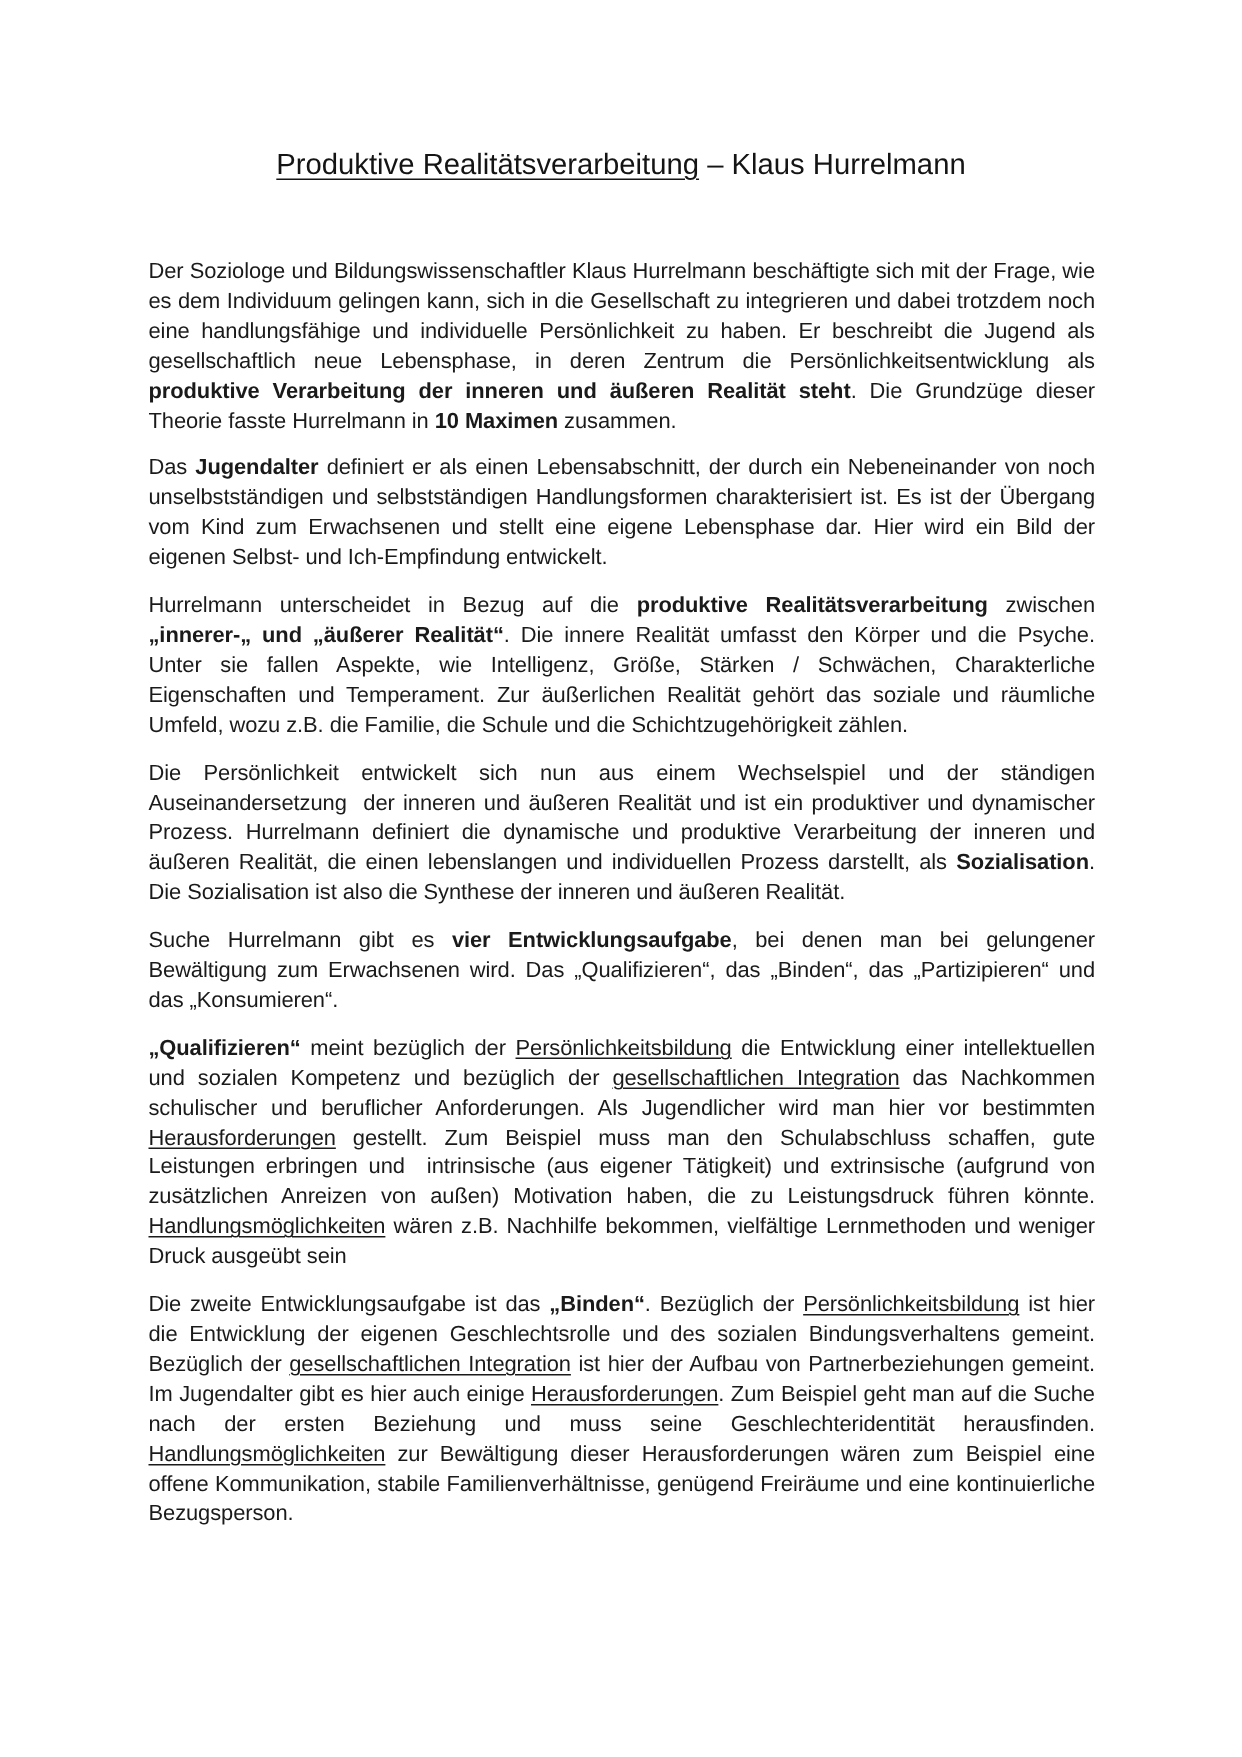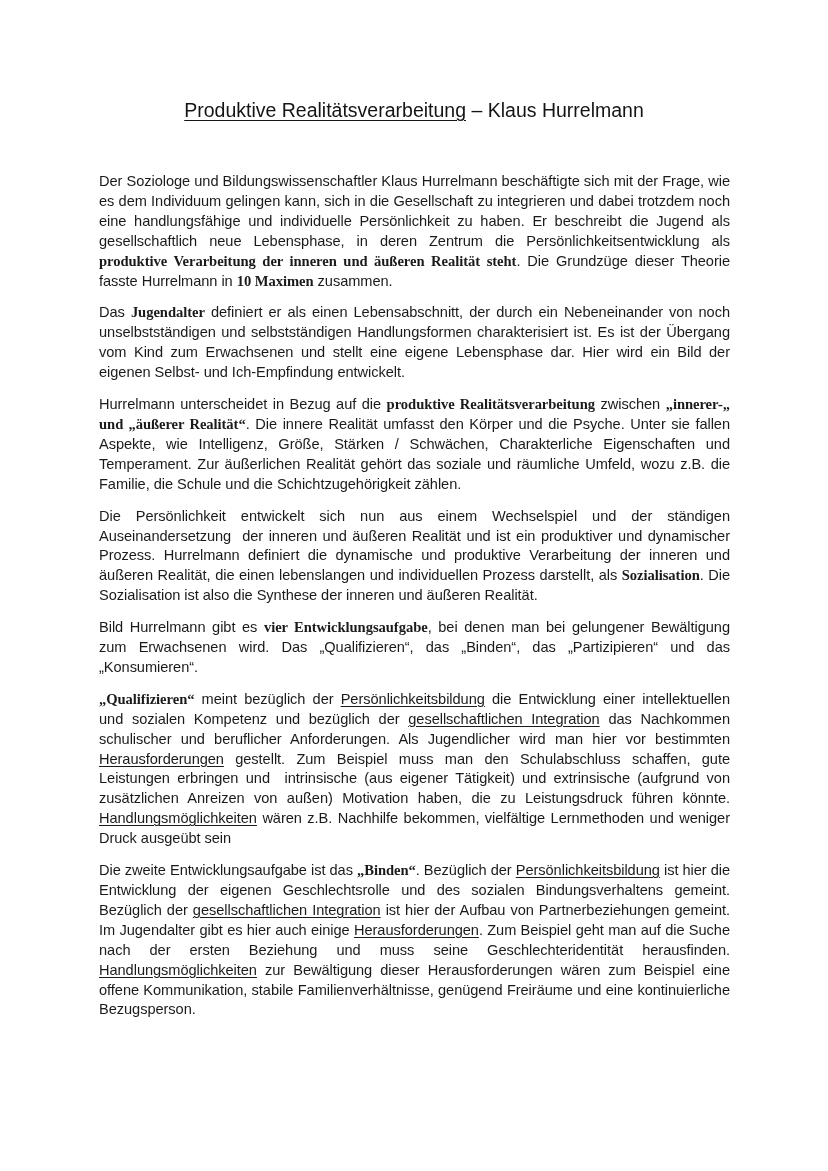--- a/index.html
+++ b/index.html
@@ -14,32 +14,32 @@
       text-align: center; font-size: 19.5px; line-height: 26px; color: #141414;
     }
     .title .u { text-decoration: underline; text-underline-offset: 3px; text-decoration-thickness: 1px; }
     .body {
       position: absolute; left: 99px; top: 172px; width: 631px;
     }
     .para {
       margin: 0 0 12px 0; font-size: 14.6px; line-height: 19.9px;
       text-align: justify; color: #1a1a1a; letter-spacing: -0.05px;
     }
-    .para b { font-weight: bold; font-family: Liberation Serif, serif; }
+    .para b { font-weight: bold; }
     .para .u { text-decoration: underline; text-underline-offset: 2px; text-decoration-thickness: 1px; }
     .seg { white-space: pre-wrap; }
   </style>
 </head>
 <body>
 
 <div class="page">
   <div class="title"><span class="u">Produktive Realitätsverarbeitung</span><span> – Klaus Hurrelmann</span></div>
 
   <div class="body" id="doc-body">
       <p class="para"><span class="seg">Der Soziologe und Bildungswissenschaftler Klaus Hurrelmann beschäftigte sich mit der Frage, wie es dem Individuum gelingen kann, sich in die Gesellschaft zu integrieren und dabei trotzdem noch eine handlungsfähige und individuelle Persönlichkeit zu haben. Er beschreibt die Jugend als gesellschaftlich neue Lebensphase, in deren Zentrum die Persönlichkeitsentwicklung als </span><b class="seg">produktive Verarbeitung der inneren und äußeren Realität steht</b><span class="seg">. Die Grundzüge dieser Theorie fasste Hurrelmann in </span><b class="seg">10 Maximen</b><span class="seg"> zusammen.</span></p>
       <p class="para"><span class="seg">Das </span><b class="seg">Jugendalter</b><span class="seg"> definiert er als einen Lebensabschnitt, der durch ein Nebeneinander von noch unselbstständigen und selbstständigen Handlungsformen charakterisiert ist. Es ist der Übergang vom Kind zum Erwachsenen und stellt eine eigene Lebensphase dar. Hier wird ein Bild der eigenen Selbst- und Ich-Empfindung entwickelt.</span></p>
       <p class="para"><span class="seg">Hurrelmann unterscheidet in Bezug auf die </span><b class="seg">produktive Realitätsverarbeitung</b><span class="seg"> zwischen </span><b class="seg">„innerer-„ und „äußerer Realität“</b><span class="seg">. Die innere Realität umfasst den Körper und die Psyche. Unter sie fallen Aspekte, wie Intelligenz, Größe, Stärken / Schwächen, Charakterliche Eigenschaften und Temperament. Zur äußerlichen Realität gehört das soziale und räumliche Umfeld, wozu z.B. die Familie, die Schule und die Schichtzugehörigkeit zählen.</span></p>
       <p class="para"><span class="seg">Die Persönlichkeit entwickelt sich nun aus einem Wechselspiel und der ständigen Auseinandersetzung  der inneren und äußeren Realität und ist ein produktiver und dynamischer Prozess. Hurrelmann definiert die dynamische und produktive Verarbeitung der inneren und äußeren Realität, die einen lebenslangen und individuellen Prozess darstellt, als </span><b class="seg">Sozialisation</b><span class="seg">. Die Sozialisation ist also die Synthese der inneren und äußeren Realität.</span></p>
-      <p class="para"><span class="seg">Bild Hurrelmann gibt es </span><b class="seg">vier Entwicklungsaufgabe</b><span class="seg">, bei denen man bei gelungener Bewältigung zum Erwachsenen wird. Das „Qualifizieren“, das „Binden“, das „Partizipieren“ und das „Konsumieren“.</span></p>
+      <p class="para"><span class="seg">Suche Hurrelmann gibt es </span><b class="seg">vier Entwicklungsaufgabe</b><span class="seg">, bei denen man bei gelungener Bewältigung zum Erwachsenen wird. Das „Qualifizieren“, das „Binden“, das „Partizipieren“ und das „Konsumieren“.</span></p>
       <p class="para"><b class="seg">„Qualifizieren“</b><span class="seg"> meint bezüglich der </span><span class="u seg">Persönlichkeitsbildung</span><span class="seg"> die Entwicklung einer intellektuellen und sozialen Kompetenz und bezüglich der </span><span class="u seg">gesellschaftlichen Integration</span><span class="seg"> das Nachkommen schulischer und beruflicher Anforderungen. Als Jugendlicher wird man hier vor bestimmten </span><span class="u seg">Herausforderungen</span><span class="seg"> gestellt. Zum Beispiel muss man den Schulabschluss schaffen, gute Leistungen erbringen und  intrinsische (aus eigener Tätigkeit) und extrinsische (aufgrund von zusätzlichen Anreizen von außen) Motivation haben, die zu Leistungsdruck führen könnte. </span><span class="u seg">Handlungsmöglichkeiten</span><span class="seg"> wären z.B. Nachhilfe bekommen, vielfältige Lernmethoden und weniger Druck ausgeübt sein</span></p>
       <p class="para"><span class="seg">Die zweite Entwicklungsaufgabe ist das </span><b class="seg">„Binden“</b><span class="seg">. Bezüglich der </span><span class="u seg">Persönlichkeitsbildung</span><span class="seg"> ist hier die Entwicklung der eigenen Geschlechtsrolle und des sozialen Bindungsverhaltens gemeint. Bezüglich der </span><span class="u seg">gesellschaftlichen Integration</span><span class="seg"> ist hier der Aufbau von Partnerbeziehungen gemeint. Im Jugendalter gibt es hier auch einige </span><span class="u seg">Herausforderungen</span><span class="seg">. Zum Beispiel geht man auf die Suche nach der ersten Beziehung und muss seine Geschlechteridentität herausfinden. </span><span class="u seg">Handlungsmöglichkeiten</span><span class="seg"> zur Bewältigung dieser Herausforderungen wären zum Beispiel eine offene Kommunikation, stabile Familienverhältnisse, genügend Freiräume und eine kontinuierliche Bezugsperson.</span></p>
     </div>
 </div>
 
 </body></html>

